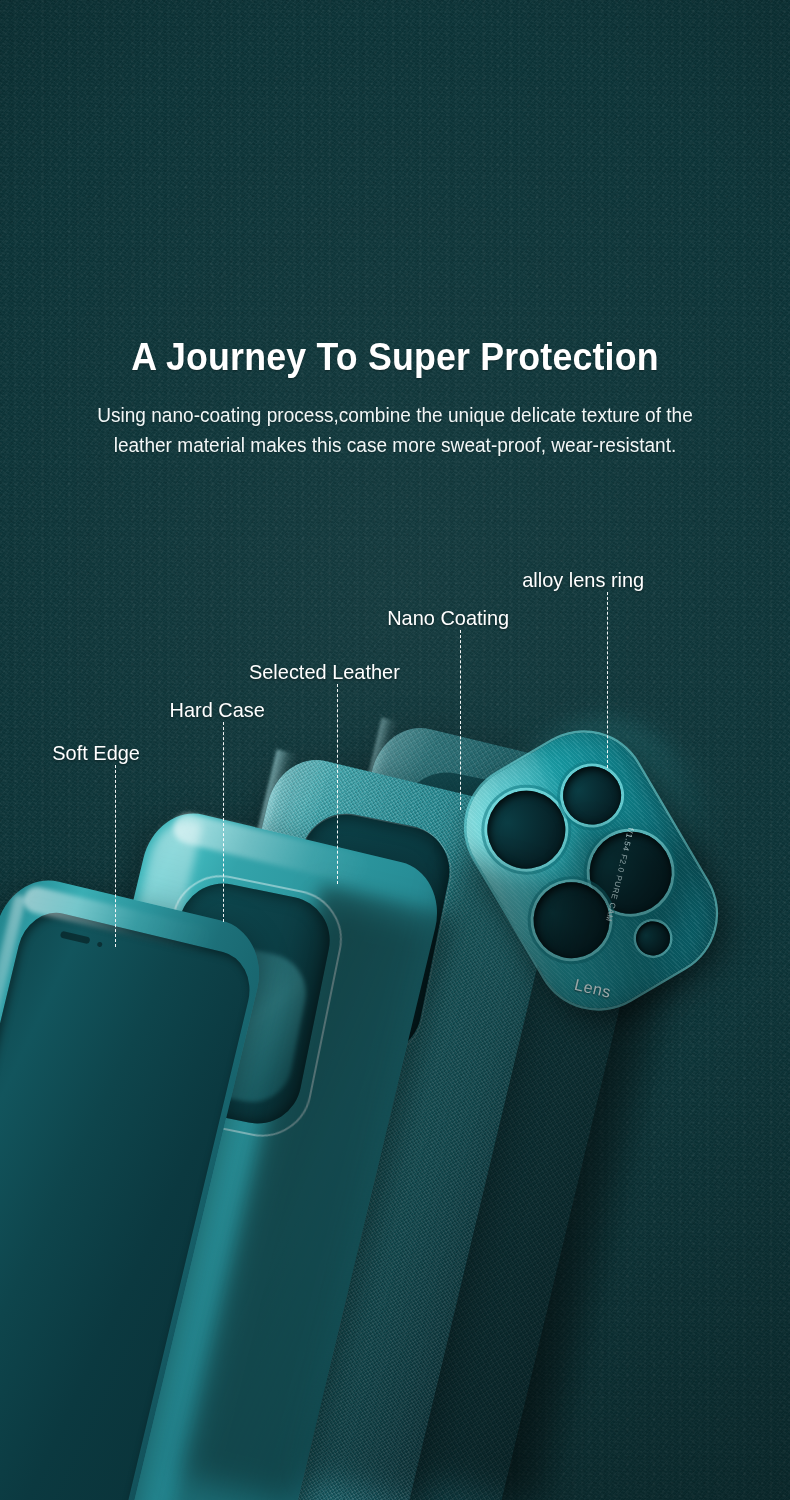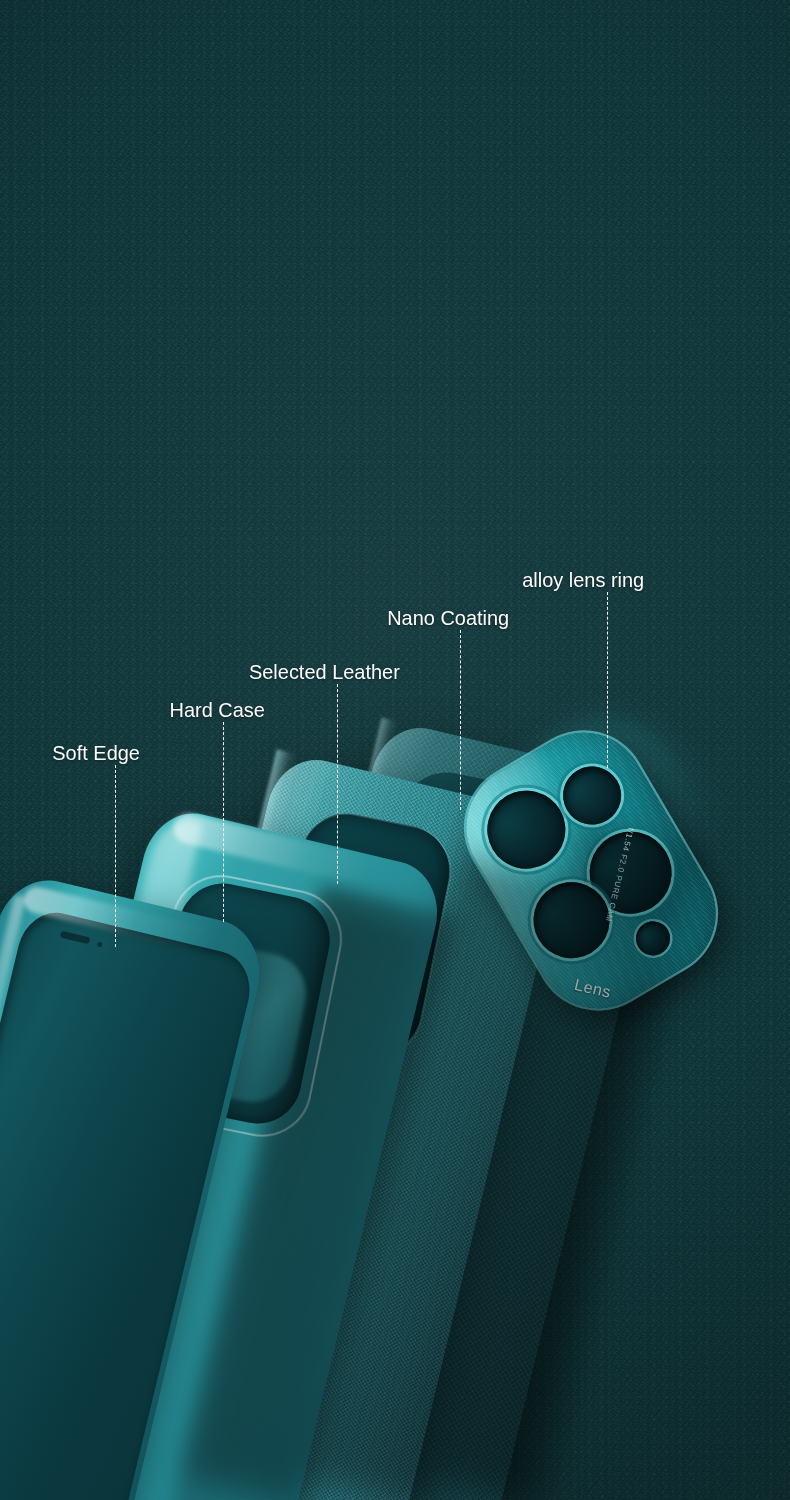--- a/index.html
+++ b/index.html
@@ -292,20 +292,27 @@
 </head>
 <body>
 
 <div id="stage">
 
   <div class="bg-base"></div>
   <div class="bg-grain"></div>
   <div class="bg-grain2"></div>
   <div class="bg-vignette"></div>
 
+  <div class="heading-block">
+    <h1 class="title">A Journey To Super Protection</h1>
+    <p class="subtitle">
+      <span>Using nano-coating process,combine the unique delicate texture of the</span>
+      <span>leather material makes this case more sweat-proof, wear-resistant.</span>
+    </p>
+  </div>
 
   <div class="layers">
 
     <div class="cast" style="left:250px;top:900px;width:120px;height:600px;transform:rotate(13.5deg);"></div>
     <div class="cast" style="left:380px;top:860px;width:120px;height:640px;transform:rotate(13.5deg);"></div>
     <div class="cast" style="left:500px;top:830px;width:120px;height:670px;transform:rotate(13.5deg);"></div>
 
     <div class="layer" id="nano">
       <div class="nc-body">
         <div class="nc-grain"></div>

